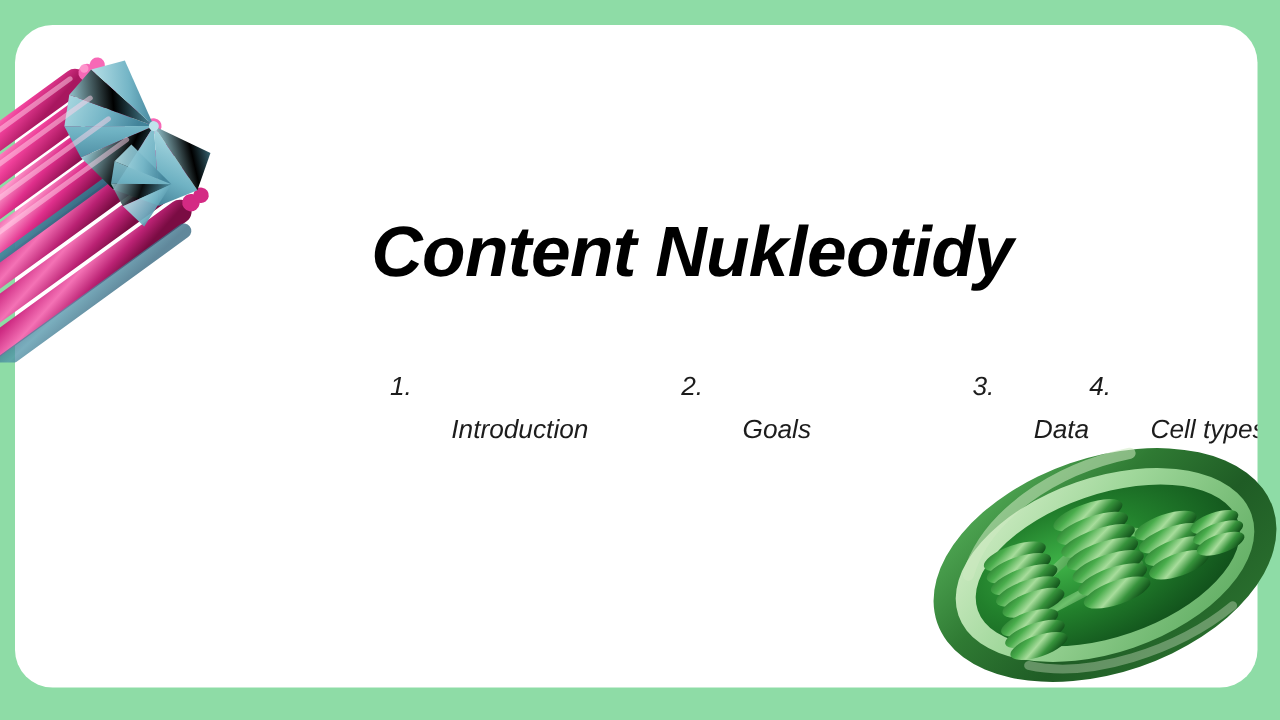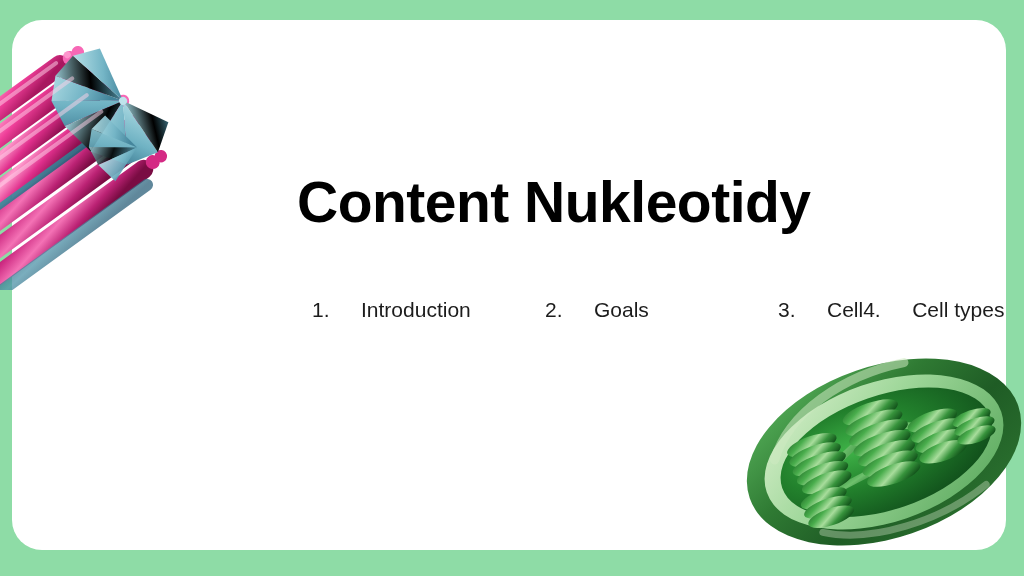--- a/index.html
+++ b/index.html
@@ -24,20 +24,21 @@
   
   .card {
     position: absolute;
     left: 12px;
     top: 20px;
     width: 994px;
     height: 530px;
     background: #ffffff;
     border-radius: 30px;
     overflow: hidden;
+    font-style: italic;
   }
 
   
   .title {
     position: absolute;
     left: 285px;
     top: 147px;
     width: 650px;
     margin: 0;
     font-family: "Liberation Sans", sans-serif;
@@ -71,20 +72,21 @@
     font-weight: 400;
   }
   .agenda-num {
     width: 49px;
     flex: 0 0 49px;
     color: #1c1c1c;
   }
   .agenda-label {
     color: #1c1c1c;
     white-space: nowrap;
+    margin-top: 34px;
   }
 
   
   .centriole {
     position: absolute;
     left: -14px;
     top: 28px;
     width: 240px;
     height: 262px;
     pointer-events: none;
@@ -118,21 +120,21 @@
         <span class="agenda-label">Introduction</span>
       </div>
 
       <div class="agenda-item">
         <span class="agenda-num">2.</span>
         <span class="agenda-label">Goals</span>
       </div>
 
       <div class="agenda-item">
         <span class="agenda-num">3.</span>
-        <span class="agenda-label">Cell</span>
+        <span class="agenda-label">Data</span>
       </div>
 
       <div class="agenda-item">
         <span class="agenda-num">4.</span>
         <span class="agenda-label">Cell types</span>
       </div>
 
     </div>
 
   </div>

